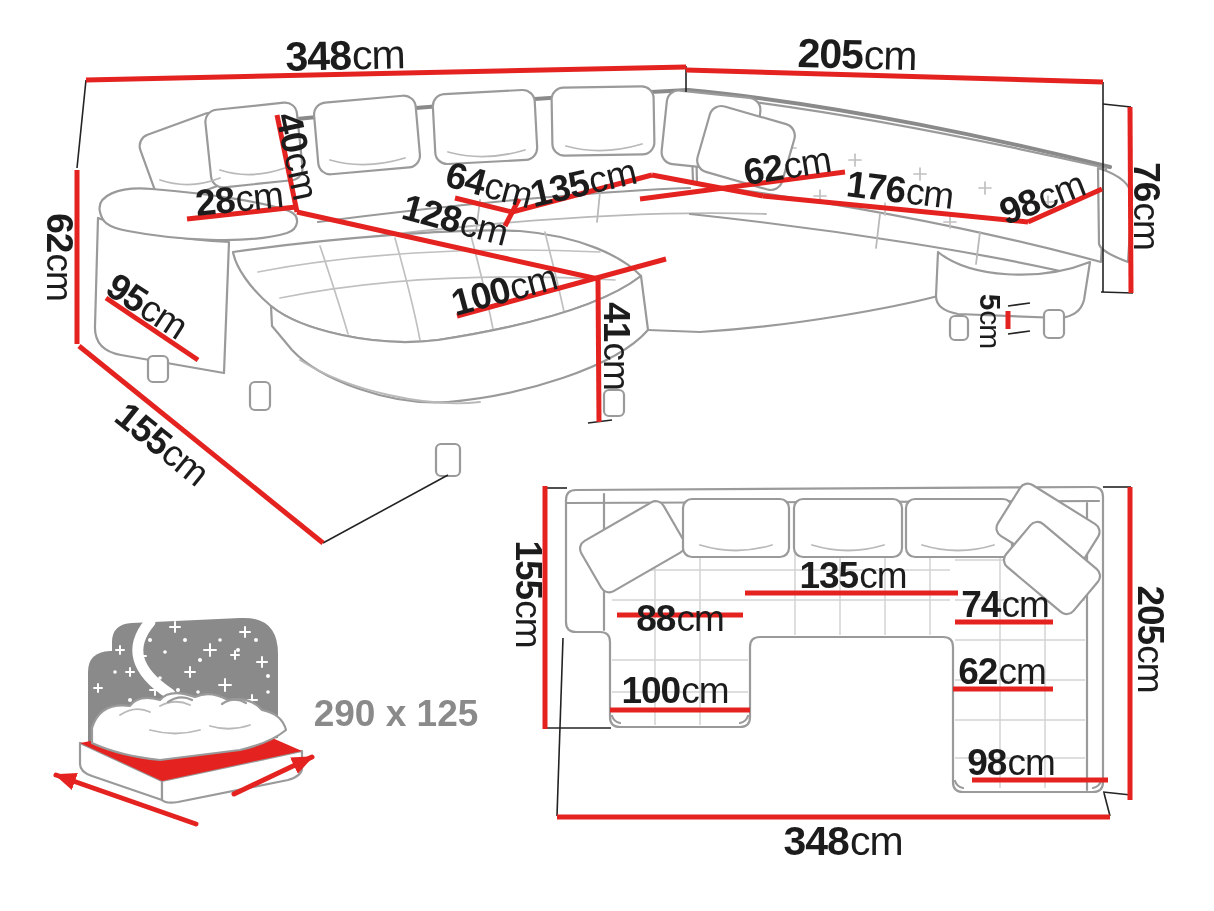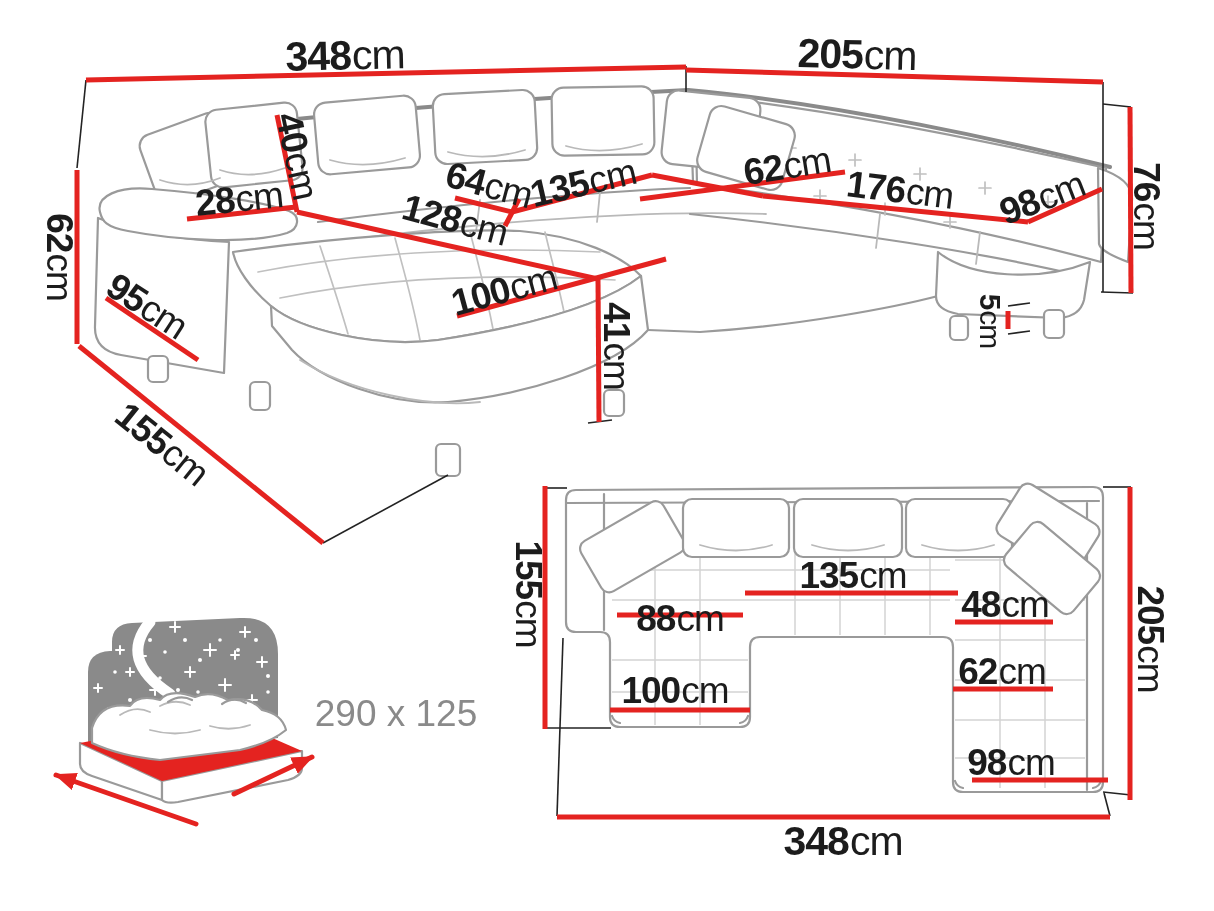--- a/index.html
+++ b/index.html
@@ -7,21 +7,21 @@
   #canvas{position:relative;width:1214px;height:911px;background:#fff;overflow:hidden;
           font-family:"Liberation Sans",sans-serif;}
   #art{position:absolute;left:0;top:0;}
   .dl{position:absolute;white-space:nowrap;color:var(--label-color,#1c1c1c);font-weight:700;
       font-size:37px;line-height:1;letter-spacing:-1px;
       transform:translate(-50%,-50%) rotate(var(--r,0deg));}
   .dl .unit{font-weight:400;margin-left:1px;}
   .dl.big{font-size:41px;}
   .dl.small{font-size:30px;}
   .icon-label{position:absolute;white-space:nowrap;transform:translate(-50%,-50%);
-      font-weight:400;font-size:37px;color:var(--icon-gray,#8a8a8a);letter-spacing:0;text-align:center;}
+      font-weight:700;font-size:37px;color:var(--icon-gray,#8a8a8a);letter-spacing:0;text-align:center;}
   
   .rl{stroke:var(--red,#e42320);stroke-width:5;fill:none;}
   .bl{stroke:#232323;stroke-width:1.6;fill:none;}
   .sk{stroke:var(--sketch-gray,#9a9a9a);stroke-width:2.2;fill:#fff;stroke-linejoin:round;stroke-linecap:round;}
   .skl{stroke:var(--sketch-gray,#9a9a9a);stroke-width:2.2;fill:none;stroke-linejoin:round;stroke-linecap:round;}
   .rail{stroke:#8a8a8a;stroke-width:4;fill:none;stroke-linecap:round;}
   .thin{stroke:#b9b9b9;stroke-width:1.8;fill:none;stroke-linecap:round;}
   .tuft{stroke:#c0c0c0;stroke-width:1.7;fill:none;stroke-linecap:round;}
   .grid{stroke:#d4d4d4;stroke-width:1.5;fill:none;}
   .gfill{fill:var(--icon-gray,#8a8a8a);}
@@ -224,21 +224,21 @@
 <div class="dl" style="left:616px;top:346px;--r:90deg"><span class="num">41</span><span class="unit">cm</span></div>
 <div class="dl" style="left:787px;top:166px;--r:-9deg"><span class="num">62</span><span class="unit">cm</span></div>
 <div class="dl" style="left:900px;top:190px;--r:7deg"><span class="num">176</span><span class="unit">cm</span></div>
 <div class="dl" style="left:1042px;top:198px;--r:-21deg"><span class="num">98</span><span class="unit">cm</span></div>
 <div class="dl" style="left:1146px;top:206px;--r:90deg"><span class="num">76</span><span class="unit">cm</span></div>
 <div class="dl small" style="left:990px;top:321px;--r:90deg"><span class="num">5</span><span class="unit">cm</span></div>
 
 <div class="dl" style="left:528px;top:594px;--r:90deg"><span class="num">155</span><span class="unit">cm</span></div>
 <div class="dl" style="left:680px;top:618px"><span class="num">88</span><span class="unit">cm</span></div>
 <div class="dl" style="left:853px;top:575px"><span class="num">135</span><span class="unit">cm</span></div>
-<div class="dl" style="left:1005px;top:604px"><span class="num">48</span><span class="unit">cm</span></div>
+<div class="dl" style="left:1005px;top:604px"><span class="num">74</span><span class="unit">cm</span></div>
 <div class="dl" style="left:1002px;top:671px"><span class="num">62</span><span class="unit">cm</span></div>
 <div class="dl" style="left:675px;top:690px"><span class="num">100</span><span class="unit">cm</span></div>
 <div class="dl" style="left:1011px;top:762px"><span class="num">98</span><span class="unit">cm</span></div>
 <div class="dl" style="left:1150px;top:639px;--r:90deg"><span class="num">205</span><span class="unit">cm</span></div>
 <div class="dl big" style="left:843px;top:841px"><span class="num">348</span><span class="unit">cm</span></div>
 
 <div class="icon-label" style="left:396px;top:714px">290 x 125</div>
 
 </div>
 

